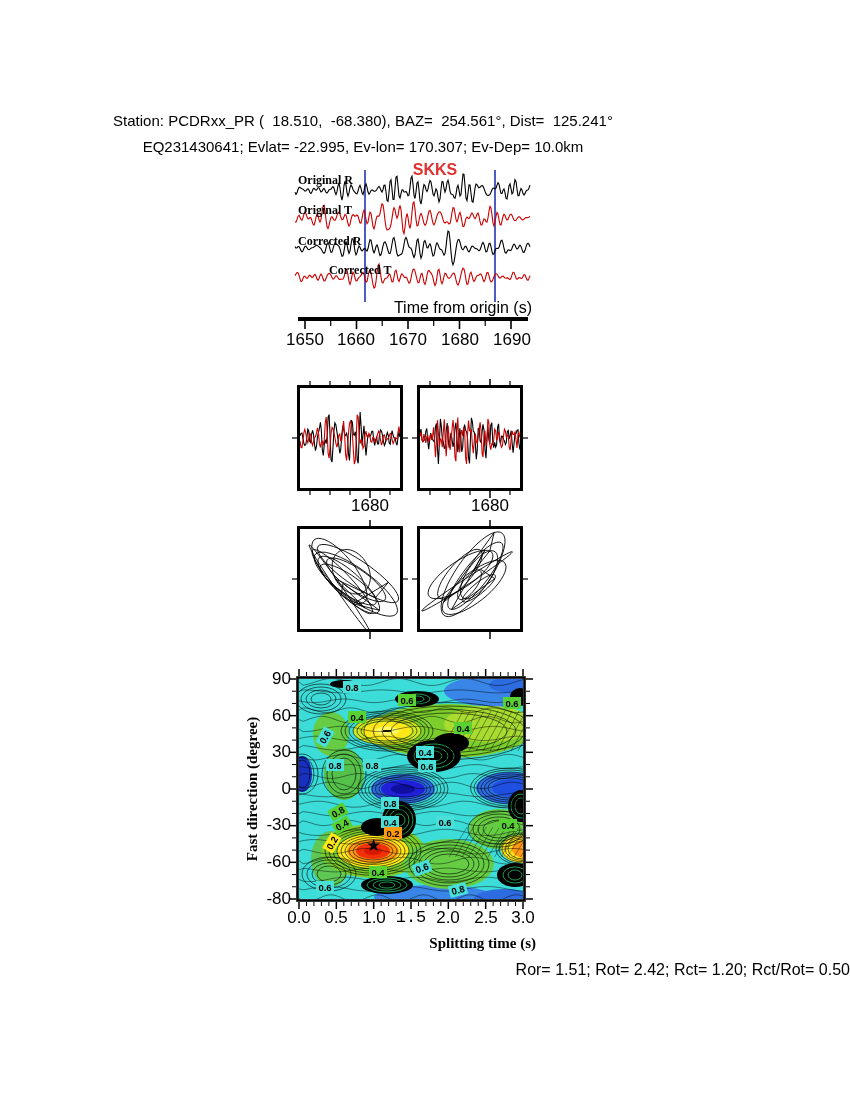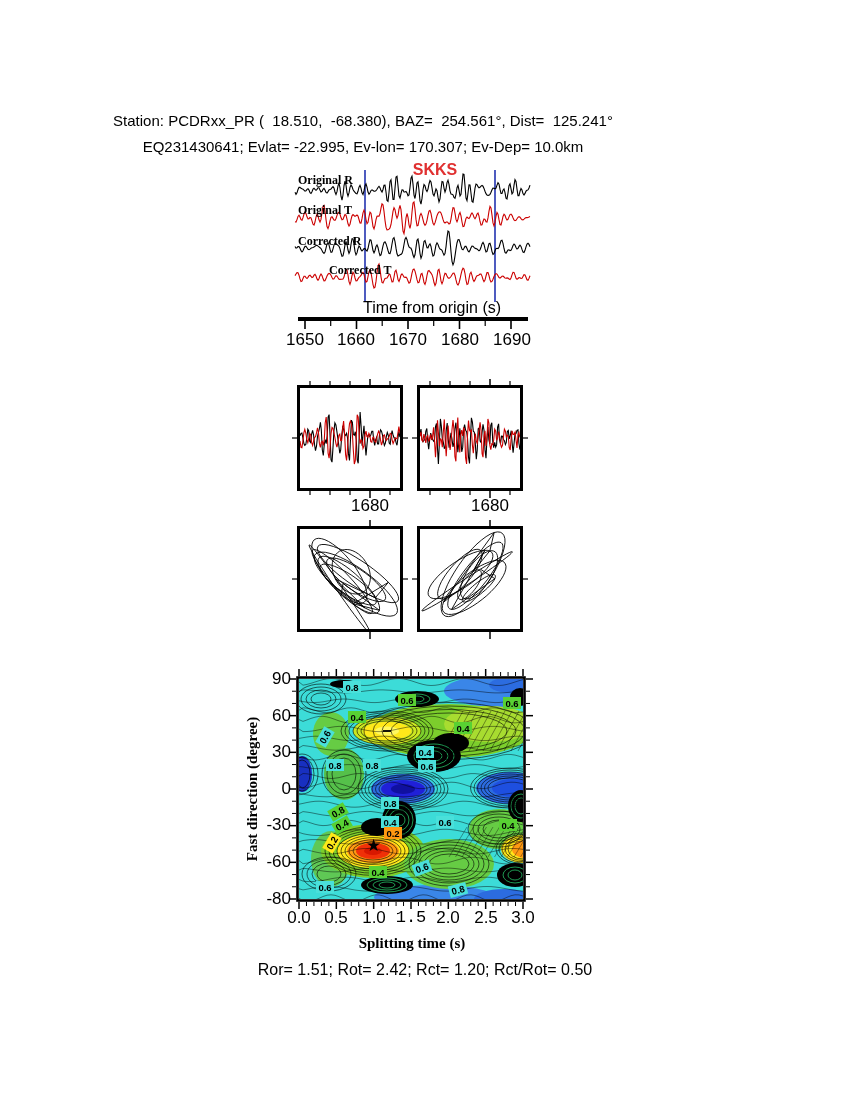--- a/index.html
+++ b/index.html
@@ -1,19 +1,19 @@
 <!DOCTYPE html>
 <html><head>
 <meta charset="utf-8">
 <style>
   html,body{margin:0;padding:0;background:#fff;}
   .page{position:relative;width:850px;height:1100px;background:#ffffff;overflow:hidden;
         font-family:"Liberation Sans",sans-serif;color:#000;}
   .abs{position:absolute;}
-  .ctr{text-align:center;}
+  .ctr{text-align:right;}
   .hdr{width:726px;left:0;text-align:center;font-size:15px;white-space:pre;}
   .tracelab{font-family:"Liberation Serif",serif;font-weight:bold;font-size:12px;}
   .ticklab{font-size:17px;text-align:center;}
   .serifb{font-family:"Liberation Serif",serif;font-weight:bold;font-size:15px;}
   svg{display:block;}
 </style>
 </head>
 <body>
 
 <div class="page">

